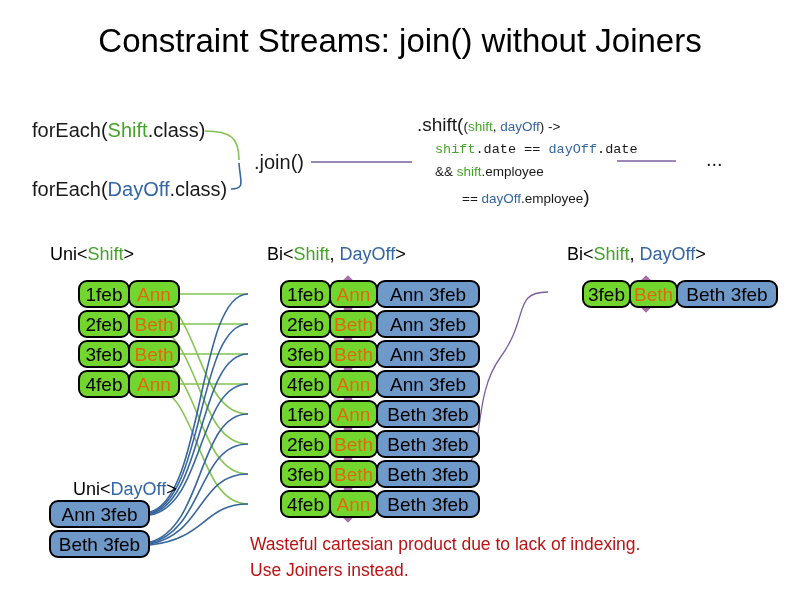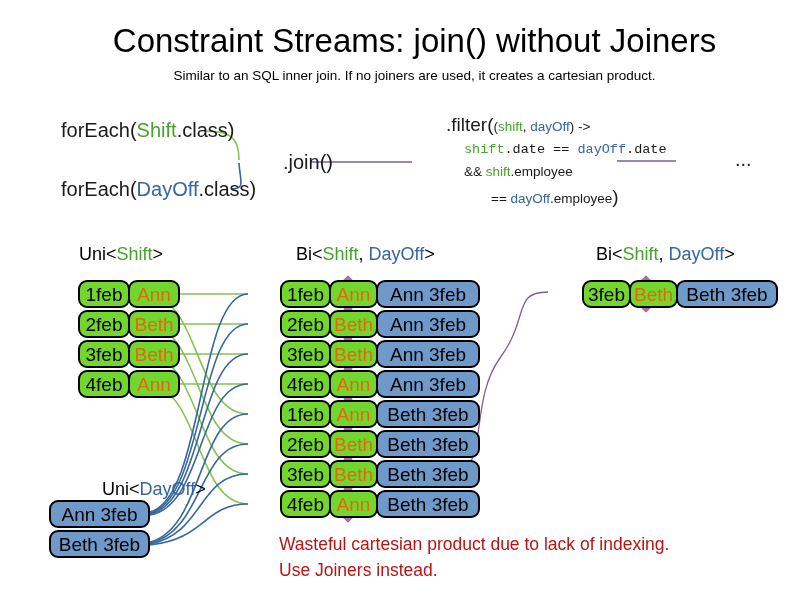--- a/index.html
+++ b/index.html
@@ -1,21 +1,21 @@
 <!DOCTYPE html>
 <html style="--shift-green: #46a32a; --dayoff-blue: #3465a4; --employee-orange: #e2690b; --box-green: #73d62f; --box-blue: #6f99c9; --warning-red: #bb1313; --wire-green: #85c352; --wire-blue: #38679e; --wire-purple: #7d5fa0; --diamond-pink: #b06ab0;"><head>
 <meta charset="utf-8">
 <style>
   html,body{margin:0;padding:0;background:#fff;}
   #slide{
     position:relative;width:800px;height:600px;overflow:hidden;background:#ffffff;
     font-family:"Liberation Sans", sans-serif;color:#000;
   }
   #wires{position:absolute;left:0;top:0;z-index:0;pointer-events:none;}
-  .abs{position:absolute;z-index:1;padding-left:29px;}
+  .abs{position:absolute;z-index:1;}
   .title{left:0;right:0;top:22px;text-align:center;font-size:33px;color:#000;white-space:nowrap;}
   .subtitle{left:0;right:0;top:68px;text-align:center;font-size:13.5px;color:#000;}
   .code{font-size:20px;color:#1a1a1a;white-space:nowrap;margin-left:12px;}
   .c-green{color:var(--shift-green,#46a32a);}
   .c-blue{color:var(--dayoff-blue,#3465a4);}
   .filter-line{font-size:13.5px;color:#1a1a1a;white-space:nowrap;}
   .filter-big{font-size:19px;}
   .hdr{font-size:18px;white-space:nowrap;color:#000;}
   .row{position:absolute;display:flex;z-index:1;}
   .cell{
@@ -95,29 +95,28 @@
       <rect class="diam" x="345" y="426" width="6" height="6" transform="rotate(45 348 429)"></rect>
       <rect class="diam" x="345" y="456" width="6" height="6" transform="rotate(45 348 459)"></rect>
       <rect class="diam" x="345" y="486" width="6" height="6" transform="rotate(45 348 489)"></rect>
       <rect class="diam" x="345" y="515" width="6" height="6" transform="rotate(45 348 518)"></rect>
       <rect class="diam" x="643" y="277" width="6" height="6" transform="rotate(45 646 280)"></rect>
       <rect class="diam" x="643" y="305" width="6" height="6" transform="rotate(45 646 308)"></rect>
     </g>
   </svg>
 
   <div class="abs title">Constraint Streams: join() without Joiners</div>
-  <div class="abs subtitle">Similar to an SQL inner join. If no joiners are used, it creates a cartesian product.</div>
 
   <div class="abs code" style="left:20px;top:119px;"><span>forEach(</span><span class="c-green">Shift</span><span>.class)</span></div>
 
   <div class="abs code" style="left:20px;top:178px;"><span>forEach(</span><span class="c-blue">DayOff</span><span>.class)</span></div>
 
   <div class="abs code" style="left:242px;top:151px;">.join()</div>
 
-  <div class="abs filter-line" style="left:417px;top:114px;"><span class="filter-big">.filter(</span><span>(</span><span class="c-green">shift</span><span>, </span><span class="c-blue">dayOff</span><span>) -&gt;</span></div>
+  <div class="abs filter-line" style="left:417px;top:114px;"><span class="filter-big">.shift(</span><span>(</span><span class="c-green">shift</span><span>, </span><span class="c-blue">dayOff</span><span>) -&gt;</span></div>
 
   <div class="abs filter-line" style="left:435px;top:142px;font-family:Liberation Mono, monospace;"><span class="c-green">shift</span><span>.date == </span><span class="c-blue">dayOff</span><span>.date</span></div>
 
   <div class="abs filter-line" style="left:435px;top:164px;"><span>&amp;&amp; </span><span class="c-green">shift</span><span>.employee</span></div>
 
   <div class="abs filter-line" style="left:462px;top:186px;"><span>== </span><span class="c-blue">dayOff</span><span>.employee</span><span class="filter-big">)</span></div>
 
   <div class="abs code" style="left:694px;top:148px;">...</div>
 
   <div class="abs hdr" style="left:50px;top:244px;"><span>Uni&lt;</span><span class="c-green">Shift</span><span>&gt;</span></div>

